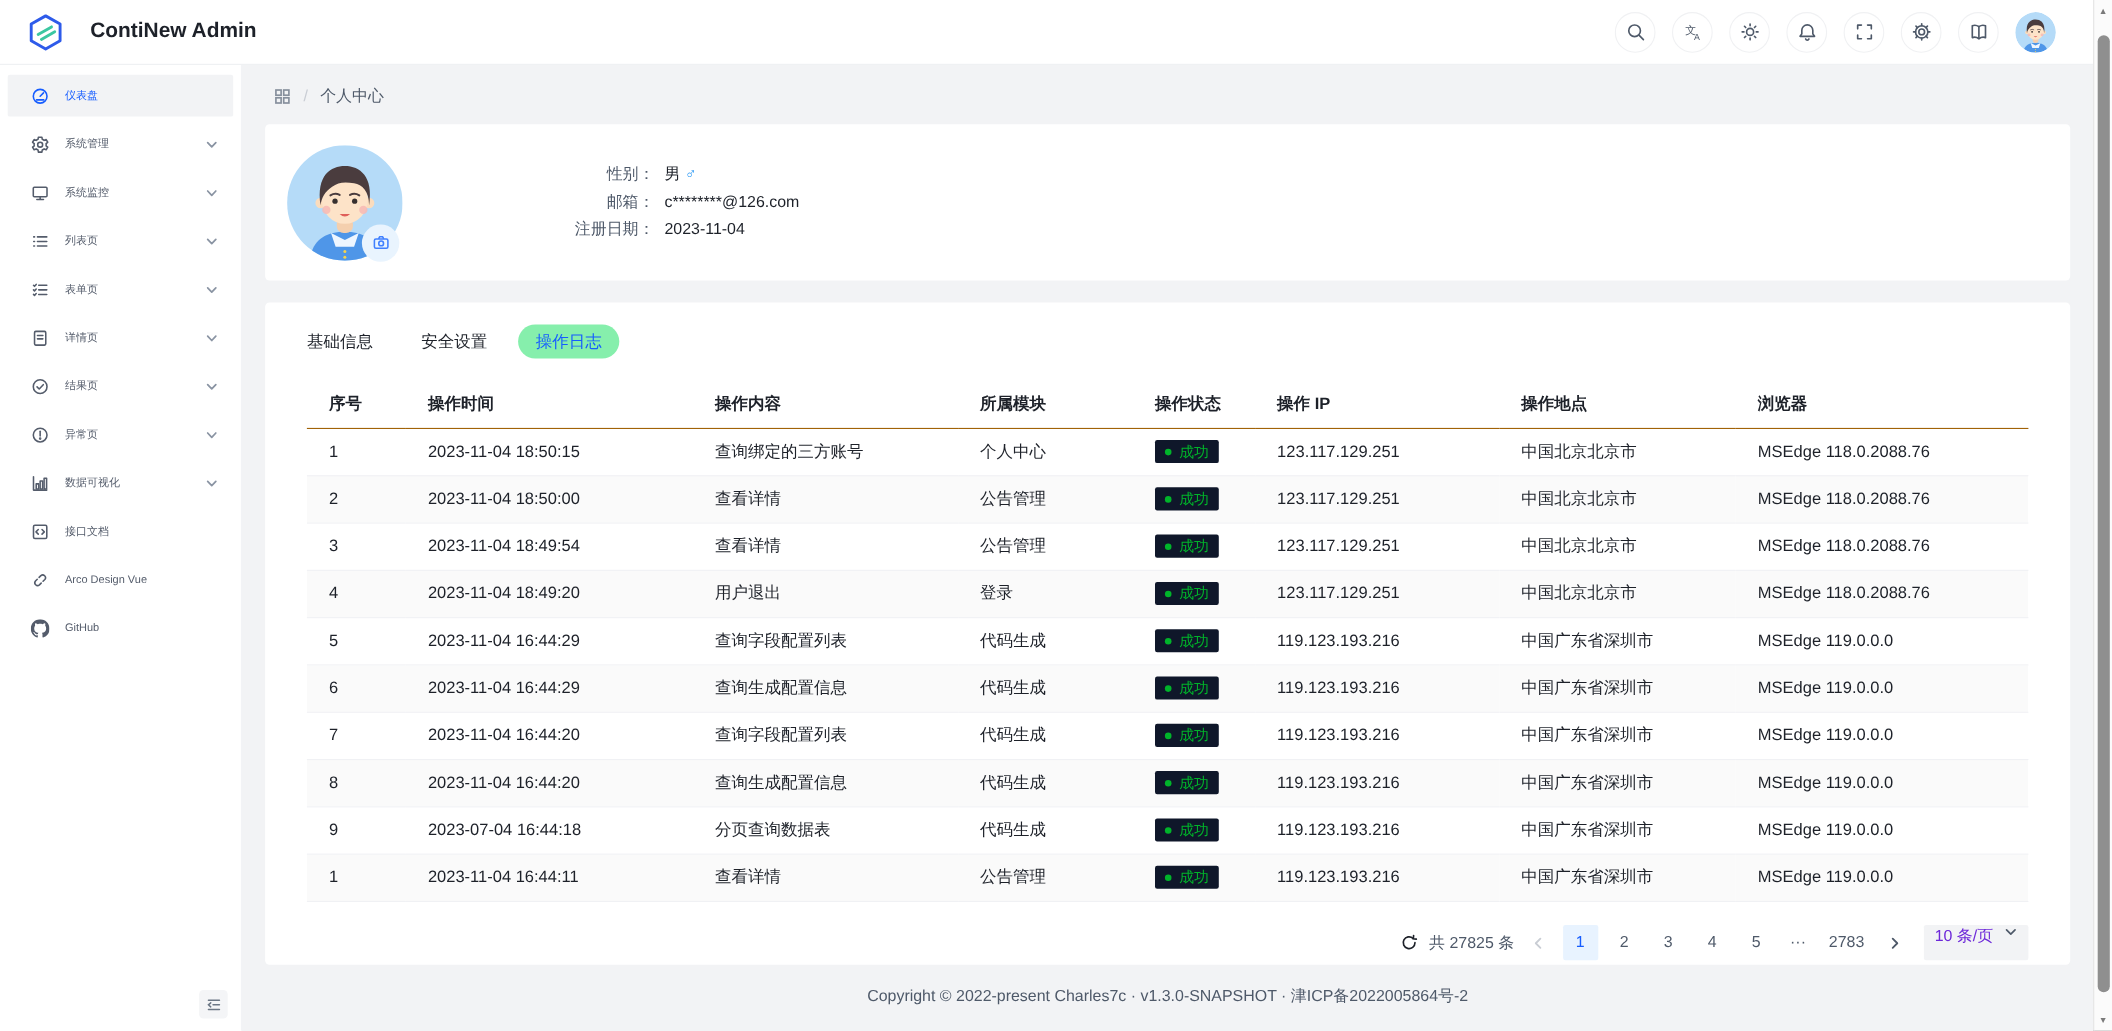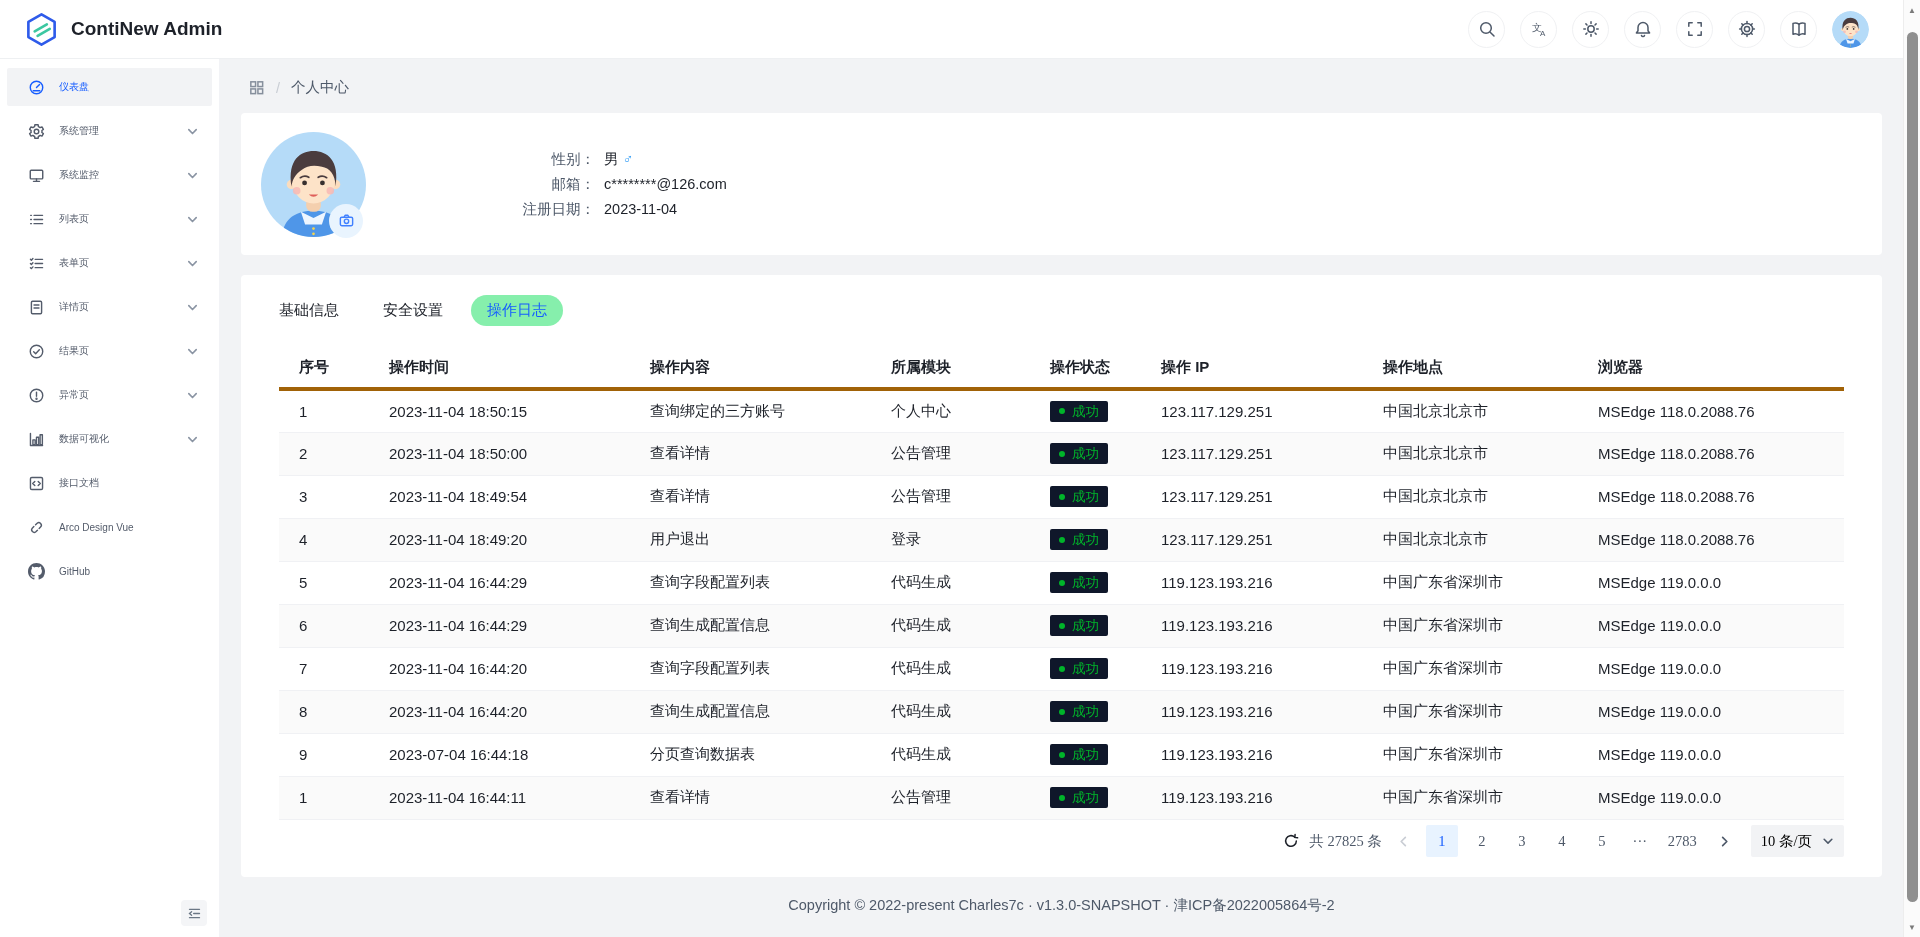--- a/index.html
+++ b/index.html
@@ -12,21 +12,21 @@
   .sb-arrow { position:absolute; left:0; width:100%; height:16px; color:#7a7a7a; font-size:8px;
     display:flex; align-items:center; justify-content:center; }
   .sb-arrow.up { top:2px; } .sb-arrow.down { bottom:2px; }
   .sb-thumb { position:absolute; left:3px; width:11px; top:32px; height:870px;
     background:#8f8f8f; border-radius:6px; }
 
   
   .header { position:fixed; top:0; left:0; right:17px; height:59px; background:#fff;
     display:flex; align-items:center; justify-content:space-between; padding:0 34px 0 24px;
     border-bottom:1px solid #eef0f2; z-index:50; }
-  .logo-wrap { display:flex; align-items:center; gap:12px;text-align:right; }
+  .logo-wrap { display:flex; align-items:center; gap:23px;text-align:right; }
   .logo-wrap svg { width:35px; height:35px; }
   .app-title { font-size:19px; font-weight:600; color:#1d2129; }
   .header-actions { display:flex; align-items:center; gap:15px; }
   .action-btn { width:37px; height:37px; border-radius:50%; border:1px solid #f0f1f3;
     background:#fff; display:flex; align-items:center; justify-content:center; color:#4e5969; cursor:pointer; }
   .action-btn svg { width:18px; height:18px; }
   .header-avatar { width:37px; height:37px; border-radius:50%; overflow:hidden; cursor:pointer; }
   .header-avatar svg { width:100%; height:100%; display:block; }
 
   
@@ -75,46 +75,46 @@
 
   
   .tabs-card { height:602px; padding:0 38px; position:relative; }
   .tabs { display:flex; align-items:center; gap:44px; padding-top:20px; font-size:15px; }
   .tab { color:#1d2129; cursor:pointer; white-space:nowrap; }
   .tab.active { background:#86efac; color:#165dff; padding:6px 16px; border-radius:17px; margin-left:-16px;text-align:right; }
 
   table.log-table { width:100%; border-collapse:collapse; table-layout:fixed;
     margin-top:21px; font-size:15px; }
   .log-table th { height:42px; text-align:left; font-weight:600; color:#1d2129;
-    padding:0 0 0 20px; border-bottom:4px solid #a16207; white-space:nowrap; }
+    padding:0 0 0 20px; border-bottom:1px solid #a16207; white-space:nowrap; }
   .log-table td { height:43px; padding:0 0 0 20px; border-bottom:1px solid #f0f1f4;
     color:#1d2129; white-space:nowrap; overflow:hidden; }
   .log-table tbody tr:nth-child(even) td { background:#fafafa; }
   .col-no { width:90px; } .col-time { width:261px; } .col-content { width:241px; }
   .col-module { width:159px; } .col-status { width:111px; } .col-ip { width:222px; }
   .col-place { width:215px; }
   .status-badge { display:inline-flex; align-items:center; gap:7px; background:#0f172a;
     color:#00b42a; font-size:13.5px; padding:4px 9px; border-radius:2px; line-height:1; }
   .status-dot { width:6px; height:6px; border-radius:50%; background:currentColor; }
 
   
-  .pagination { position:absolute; right:38px; bottom:20px; display:flex; align-items:center;
-    gap:8px; font-size:14.5px; color:#4e5969;font-family:Liberation Serif, serif; }
+  .pagination { position:absolute; right:38px; bottom:4px; display:flex; align-items:center;
+    gap:8px; font-size:14.5px; color:#4e5969; }
   .refresh-btn { display:flex; align-items:center; color:#1d2129; cursor:pointer; margin-right:2px; }
   .refresh-btn svg { width:16px; height:16px; }
   .page-btn { min-width:32px; height:32px; border-radius:2px; display:flex; align-items:center;
     justify-content:center; padding:0 6px; cursor:pointer; color:#4e5969; }
   .page-btn.active { background:#e8f3ff; color:#165dff; }
   .page-arrow { width:28px; height:32px; display:flex; align-items:center; justify-content:center; cursor:pointer; }
   .page-arrow svg { width:13px; height:13px; }
   .page-arrow.prev { color:#c9cdd4; }
   .page-arrow.next { color:#4e5969; }
   .page-ellipsis { width:28px; text-align:center; cursor:pointer; }
   .page-size-select { height:32px; background:#f2f3f5; border-radius:2px; display:flex;
-    align-items:center; gap:10px; padding:0 10px; margin-left:4px; color:#000000; cursor:pointer; }
+    gap:10px; padding:0 10px; margin-left:4px; color:#6d28d9; cursor:pointer; }
   .page-size-select svg { width:12px; height:12px; color:#4e5969; }
 
   .footer { text-align:center; padding:19px 0 0; color:#4e5969; font-size:14.5px; }
 </style>
 </head>
 <body>
 
 <div class="header">
   <div class="logo-wrap">
     <svg viewBox="0 0 36 36">

